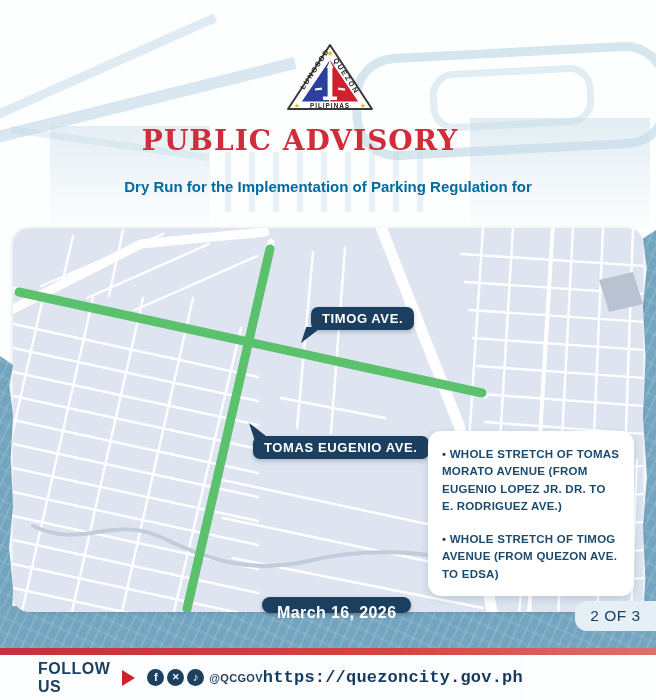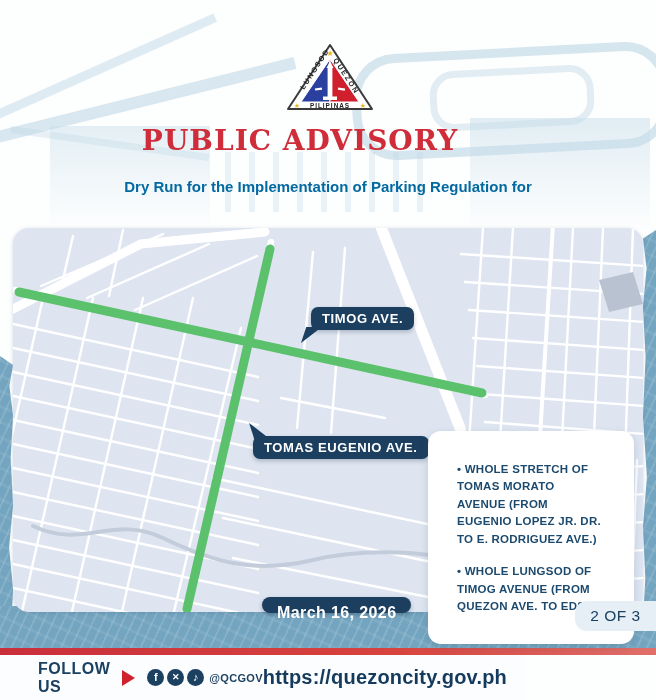--- a/index.html
+++ b/index.html
@@ -42,37 +42,37 @@
   .bubble{position:absolute;background:#1c3f60;color:#fff;font-weight:bold;letter-spacing:.6px;
     border-radius:7px;padding:4px 11px;font-size:13px;white-space:nowrap;box-shadow:0 2px 4px rgba(20,40,60,.25);}
   .bubble .tail{position:absolute;width:26px;height:16px;background:#1c3f60;}
   .bubble-timog{left:311px;top:307px;}
   .bubble-timog .tail{left:-10px;top:100%;margin-top:-3px;clip-path:polygon(0 100%,20% 0,80% 0);}
   .bubble-tomas{left:253px;top:436px;}
   .bubble-tomas .tail{left:-5px;bottom:100%;margin-bottom:-3px;clip-path:polygon(4% 0,24% 100%,84% 100%);}
 
   .info-box{position:absolute;left:428px;top:431px;width:206px;box-sizing:border-box;background:#ffffff;border-radius:13px;
     padding:15px 14px 13px 14px;box-shadow:0 3px 8px rgba(40,70,100,.18);}
-  .info-box p{margin:15px;color:#1c4a6e;font-weight:bold;font-size:11.5px;line-height:1.52;letter-spacing:.25px;}
+  .info-box p{margin:0;color:#1c4a6e;font-weight:bold;font-size:11.5px;line-height:1.52;letter-spacing:.25px;}
   .info-box p + p{margin-top:15px;}
 
   .date-badge{position:absolute;left:262px;top:597px;height:16px;line-height:32px;padding:0 15px;background:#1c3f60;
     color:#ffffff;font-weight:bold;font-size:16px;letter-spacing:.4px;border-radius:17px;box-shadow:0 2px 4px rgba(20,40,60,.3);}
   .page-badge{position:absolute;right:0;top:601px;width:81px;height:30px;line-height:30px;text-align:center;
     background:#e6eff6;color:#1b4060;font-weight:normal;font-size:15.5px;letter-spacing:.5px;border-radius:12px 0 0 12px;}
 
   
   .footer{position:absolute;left:0;top:655px;width:524px;height:45px;background:#fcfdfe;display:flex;align-items:center;}
   .follow{margin-left:38px;color:#1b4060;font-weight:bold;font-size:16px;letter-spacing:.5px;}
   .play{width:0;height:0;border-left:13px solid #d0222d;border-top:8px solid transparent;border-bottom:8px solid transparent;margin-left:12px;}
   .socials{display:flex;gap:3px;margin-left:12px;}
   .sicon{width:17px;height:17px;border-radius:50%;background:#1b4060;color:#fff;display:flex;align-items:center;justify-content:center;
     font-size:11px;font-weight:bold;line-height:1;}
   .handle{margin-left:5px;color:#1b4060;font-weight:bold;font-size:11px;letter-spacing:.3px;}
-  .website{margin-left:auto;margin-right:26px;color:#143a5e;font-weight:bold;font-size:20px;letter-spacing:.2px;text-decoration:none;}
+  .website{margin-left:auto;margin-right:26px;color:#143a5e;font-weight:bold;font-size:17px;letter-spacing:.2px;text-decoration:none;font-family:Liberation Mono, monospace;}
 </style>
 </head>
 <body>
 
 <div id="poster">
 
   <div class="bg-art">
     <div class="beam2"></div>
       <div class="beam1"></div>
       <div class="beam3"></div>
@@ -193,21 +193,21 @@
     <span>TIMOG AVE.</span>
     <div class="tail"></div>
   </div>
   <div class="bubble bubble-tomas">
     <span>TOMAS EUGENIO AVE.</span>
     <div class="tail"></div>
   </div>
 
   <div class="info-box">
     <p>• WHOLE STRETCH OF TOMAS MORATO AVENUE (FROM EUGENIO LOPEZ JR. DR. TO E. RODRIGUEZ AVE.)</p>
-    <p>• WHOLE LUNGSOD OF TIMOG AVENUE (FROM QUEZON AVE. TO EDSA)</p>
+    <p>• WHOLE STRETCH OF TIMOG AVENUE (FROM QUEZON AVE. TO EDSA)</p>
   </div>
 
   <div class="date-badge">March 16, 2026</div>
   <div class="page-badge">2 OF 3</div>
 
   <div class="footer">
     <span class="follow">FOLLOW US</span>
     <span class="play"></span>
     <span class="socials">
       <span class="sicon">f</span>

